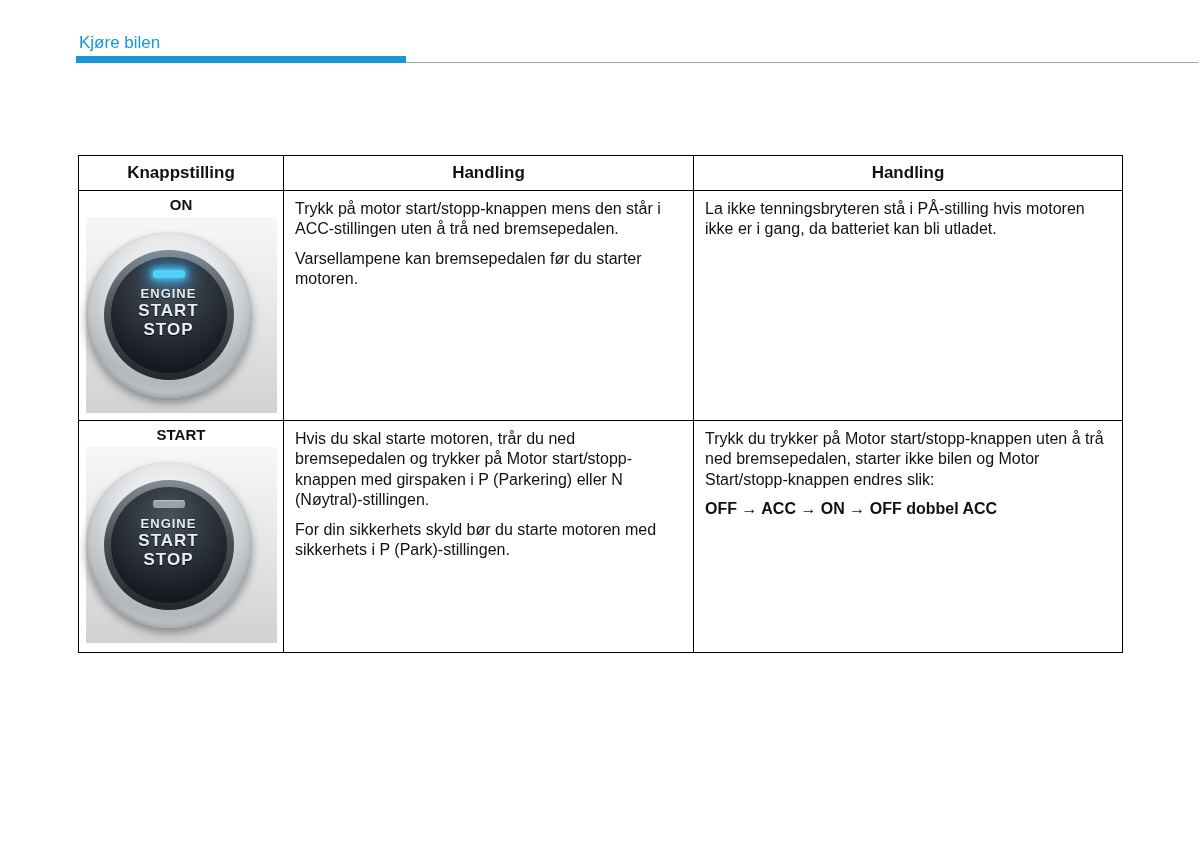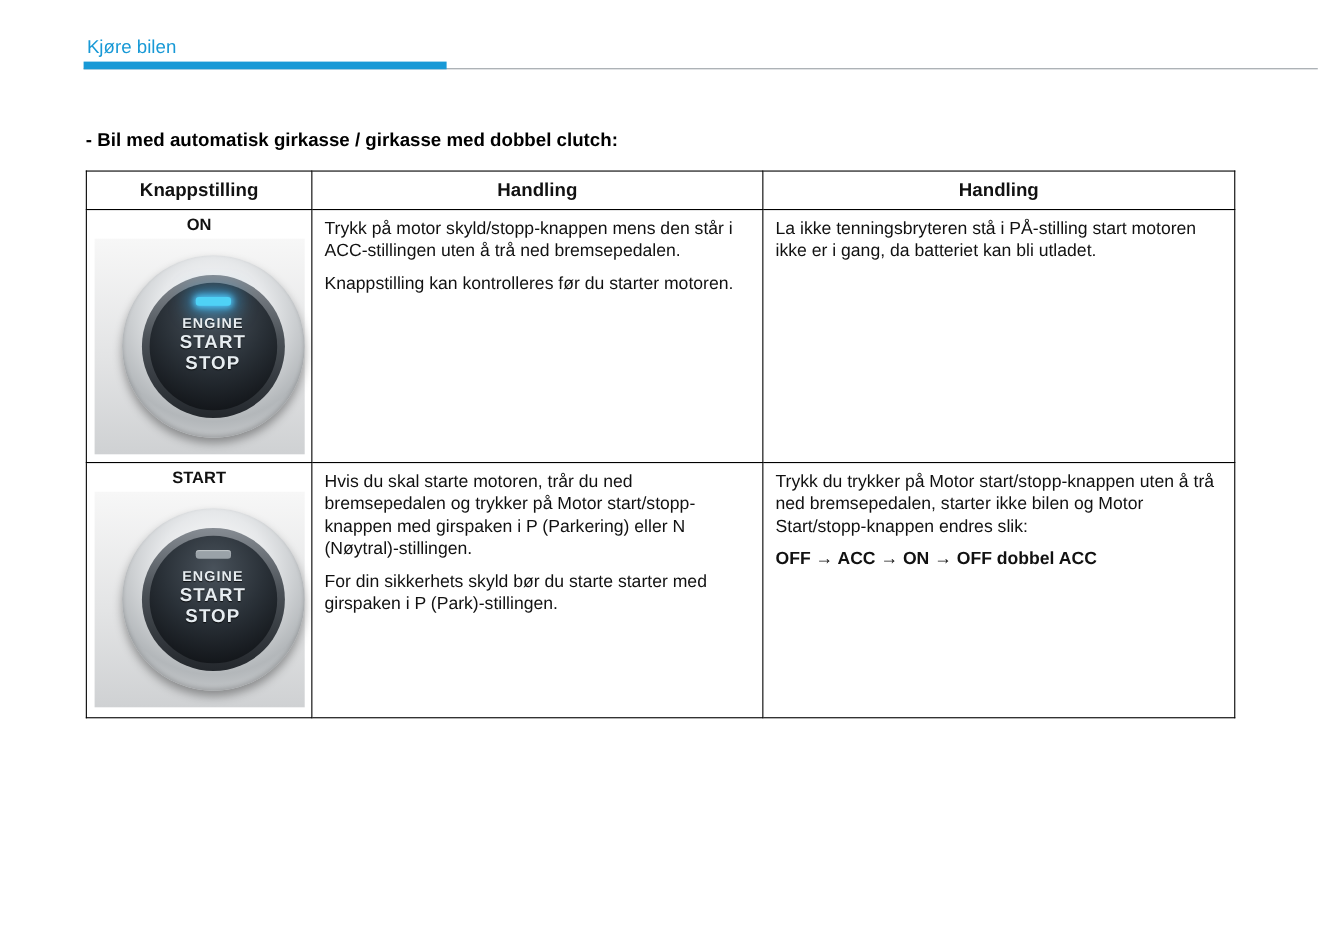--- a/index.html
+++ b/index.html
@@ -27,21 +27,21 @@
   td.cell-text p:last-child { margin-bottom:0; }
   td.cell-button { padding:0; text-align:center; }
   .pos-label { font-size:15px; font-weight:bold; text-align:center; padding:5px 0 2px 0; }
   .bold-seq { font-weight:bold; margin-top:12px; }
   tr.row-on  { height:230px; }
   tr.row-start { height:232px; }
 
   
   .btn-photo { width:191px; height:196px; margin:2px auto 0 auto;
                background:linear-gradient(180deg,#f7f7f7 0%,#e3e4e5 55%,#cfd1d3 100%);
-               display:flex; align-items:center; justify-content:flex-end; }
+               display:flex; align-items:center; justify-content:flex-start; }
   .ess-outer { width:166px; height:166px; border-radius:50%;
                background:radial-gradient(circle at 50% 32%, #ffffff 0%, #e6e8ea 35%, #b3b7ba 70%, #d2d4d6 92%, #9aa0a4 100%);
                box-shadow:0 5px 9px rgba(0,0,0,0.35), inset 0 -2px 4px rgba(0,0,0,0.18);
                display:flex; align-items:center; justify-content:center; }
   .ess-ring { width:130px; height:130px; border-radius:50%;
               background:linear-gradient(180deg,#868c93 0%, #4a5056 45%, #23272c 100%);
               display:flex; align-items:center; justify-content:center; }
   .ess-face { width:116px; height:116px; border-radius:50%;
               background:radial-gradient(circle at 50% 26%, #49525b 0%, #2a3138 45%, #121519 85%);
               display:flex; flex-direction:column; align-items:center;
@@ -60,21 +60,20 @@
 </style>
 </head>
 <body>
 
 <div class="page">
 
   <div class="breadcrumb">Kjøre bilen</div>
   <div class="rule-thin"></div>
   <div class="rule-accent"></div>
 
-  <div class="section-heading">- Bil med automatisk girkasse / girkasse med dobbel clutch:</div>
 
   <table class="spec">
     <colgroup>
         <col class="c1">
         <col class="c2">
         <col class="c3">
       </colgroup>
     <thead>
       <tr>
         <th>Knappstilling</th>
@@ -93,46 +92,46 @@
                   <div class="ess-indicator glow"></div>
                   <div class="ess-engine">ENGINE</div>
                   <div class="ess-start">START</div>
                   <div class="ess-stop">STOP</div>
                 </div>
               </div>
             </div>
           </div>
         </td>
         <td class="cell-text">
-          <p>Trykk på motor skyld/stopp-knappen mens den står i ACC-stillingen uten å trå ned bremsepedalen.</p>
-          <p>Knappstilling kan kontrolleres før du starter motoren.</p>
+          <p>Trykk på motor start/stopp-knappen mens den står i ACC-stillingen uten å trå ned bremsepedalen.</p>
+          <p>Varsellampene kan bremsepedalen før du starter motoren.</p>
         </td>
         <td class="cell-text">
-          <p>La ikke tenningsbryteren stå i PÅ-stilling start motoren ikke er i gang, da batteriet kan bli utladet.</p>
+          <p>La ikke tenningsbryteren stå i PÅ-stilling hvis motoren ikke er i gang, da batteriet kan bli utladet.</p>
         </td>
       </tr>
       <tr class="row-start">
         <td class="cell-button">
           <div class="pos-label">START</div>
           <div class="btn-photo">
             <div class="ess-outer">
               <div class="ess-ring">
                 <div class="ess-face">
                   <div class="ess-indicator off"></div>
                   <div class="ess-engine">ENGINE</div>
                   <div class="ess-start">START</div>
                   <div class="ess-stop">STOP</div>
                 </div>
               </div>
             </div>
           </div>
         </td>
         <td class="cell-text">
           <p>Hvis du skal starte motoren, trår du ned bremsepedalen og trykker på Motor start/stopp-knappen med girspaken i P (Parkering) eller N (Nøytral)-stillingen.</p>
-          <p>For din sikkerhets skyld bør du starte starter med girspaken i P (Park)-stillingen.</p>
+          <p>For din sikkerhets skyld bør du starte motoren med sikkerhets i P (Park)-stillingen.</p>
         </td>
         <td class="cell-text">
           <p>Trykk du trykker på Motor start/stopp-knappen uten å trå ned bremsepedalen, starter ikke bilen og Motor Start/stopp-knappen endres slik:</p>
           <p class="bold-seq">OFF → ACC → ON → OFF dobbel ACC</p>
         </td>
       </tr>
     </tbody>
   </table>
 
   <div class="page-number">3–16</div>

